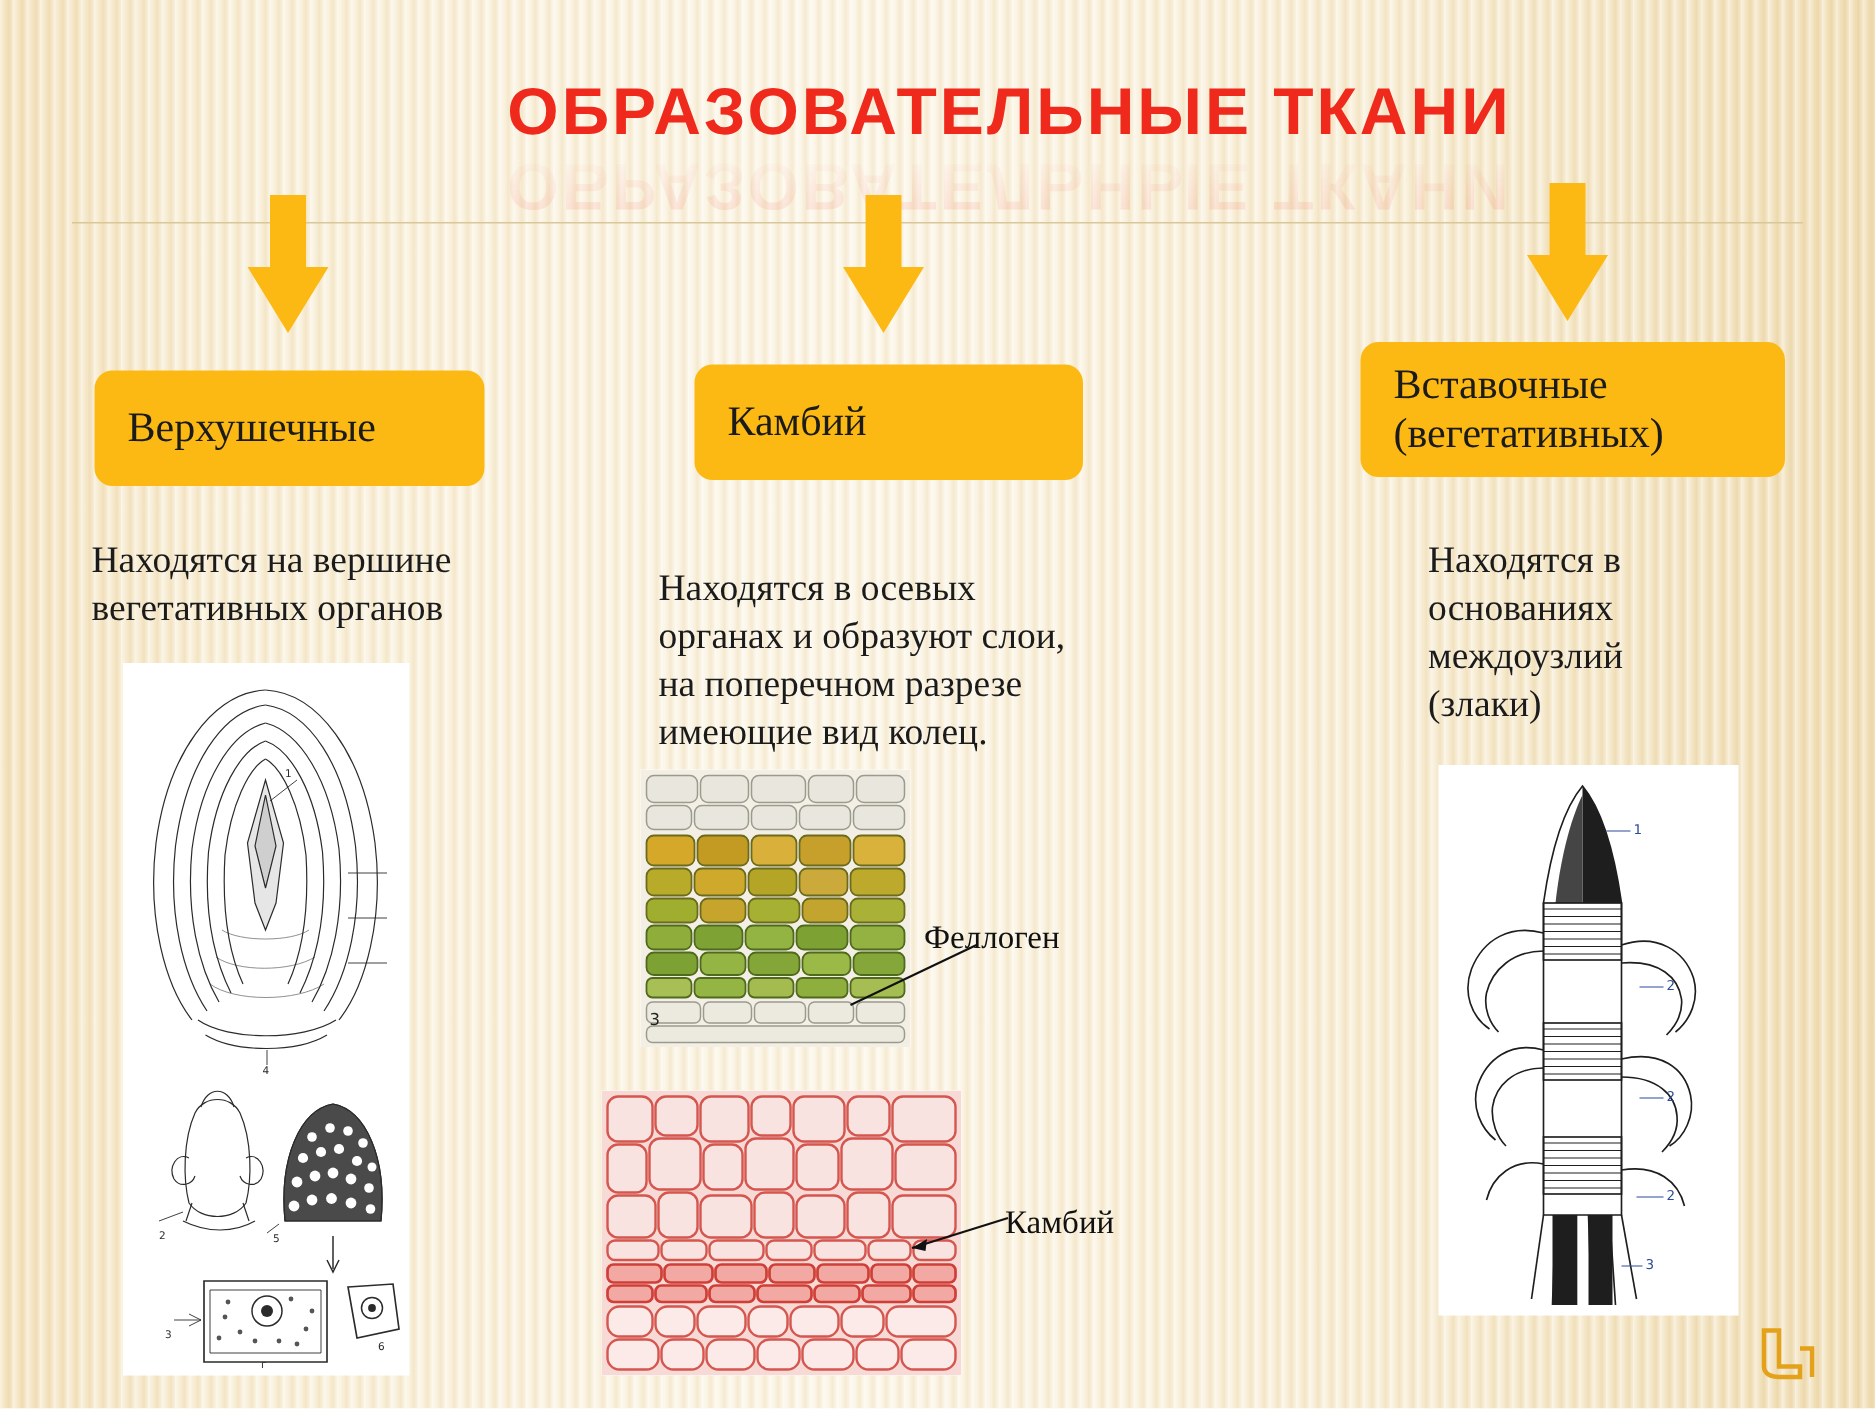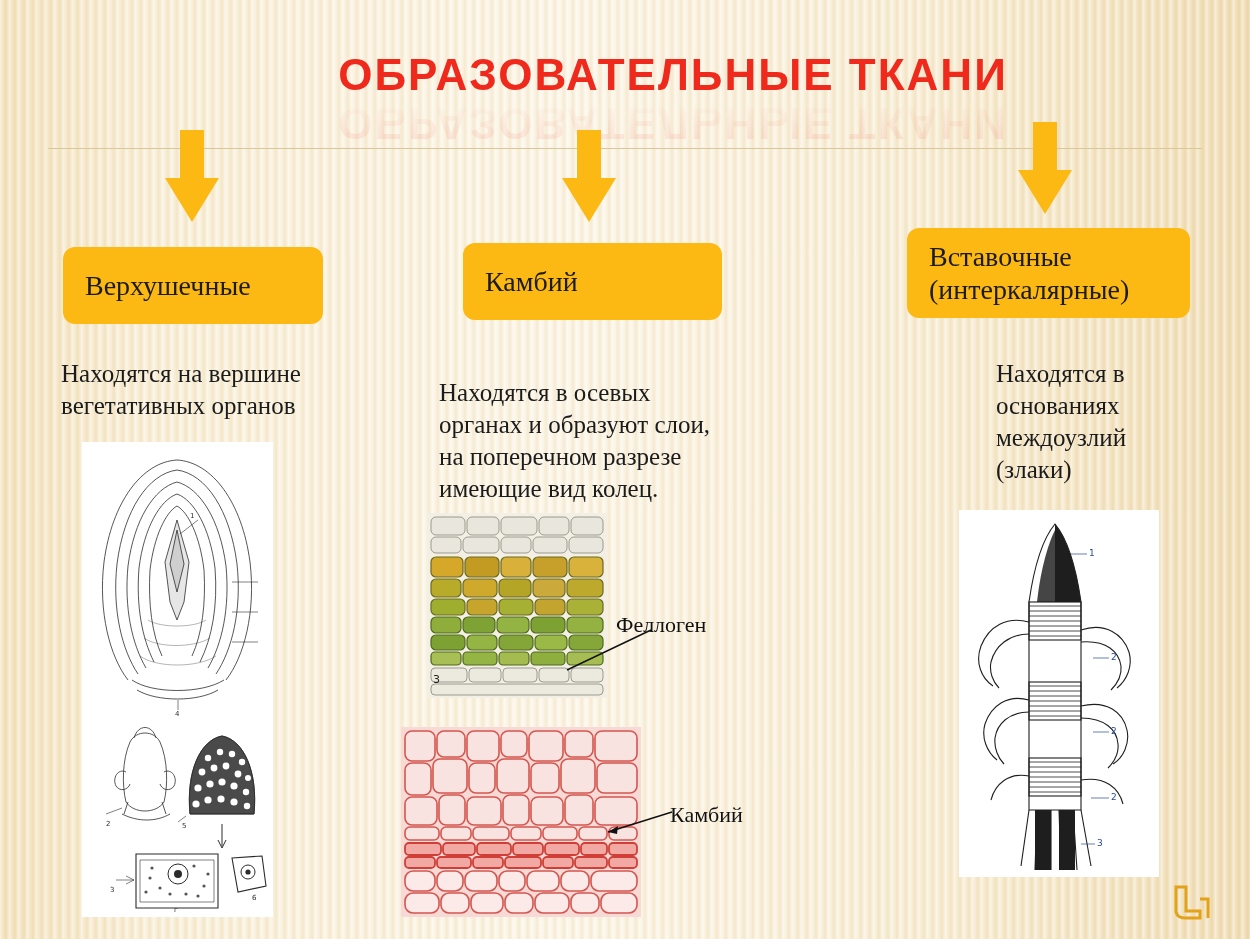--- a/index.html
+++ b/index.html
@@ -177,32 +177,32 @@
   <div class="box" style="left:63px; top:247px; width:260px; height:77px;">
     <span class="box-label">Верхушечные</span>
   </div>
 
   <div class="box" style="left:463px; top:243px; width:259px; height:77px;">
     <span class="box-label">Камбий</span>
   </div>
 
   <div class="box" style="left:907px; top:228px; width:283px; height:90px;">
     <span class="box-label" style="white-space:pre-line;">Вставочные
-(интеркалярные)</span>
+(вегетативных)</span>
   </div>
 
   <div class="desc" style="left:34px; top:358px; width:330px;padding-left:27px;">Находятся на вершине
 вегетативных органов</div>
 
   <div class="desc" style="left:419px; top:377px; width:360px;padding-left:20px;">Находятся в осевых
 органах и образуют слои,
 на поперечном разрезе
 имеющие вид колец.</div>
 
-  <div class="desc" style="left:952px; top:358px; width:250px;margin-left:44px;">Находятся в
+  <div class="desc" style="left:952px; top:358px; width:250px;">Находятся в
 основаниях
 междоузлий
 (злаки)</div>
 
   <div class="figure" style="left:82px; top:442px; width:191px; height:475px;">
     <svg width="191" height="475" viewBox="0 0 191 475" xmlns="http://www.w3.org/2000/svg">
       <rect x="0" y="0" width="191" height="475" fill="#ffffff"></rect>
       <g stroke="#2b2b2b" fill="none" stroke-width="0.8">
 
         <path d="M95 18 C60 20 30 60 22 120 C16 170 28 215 46 238"></path>

